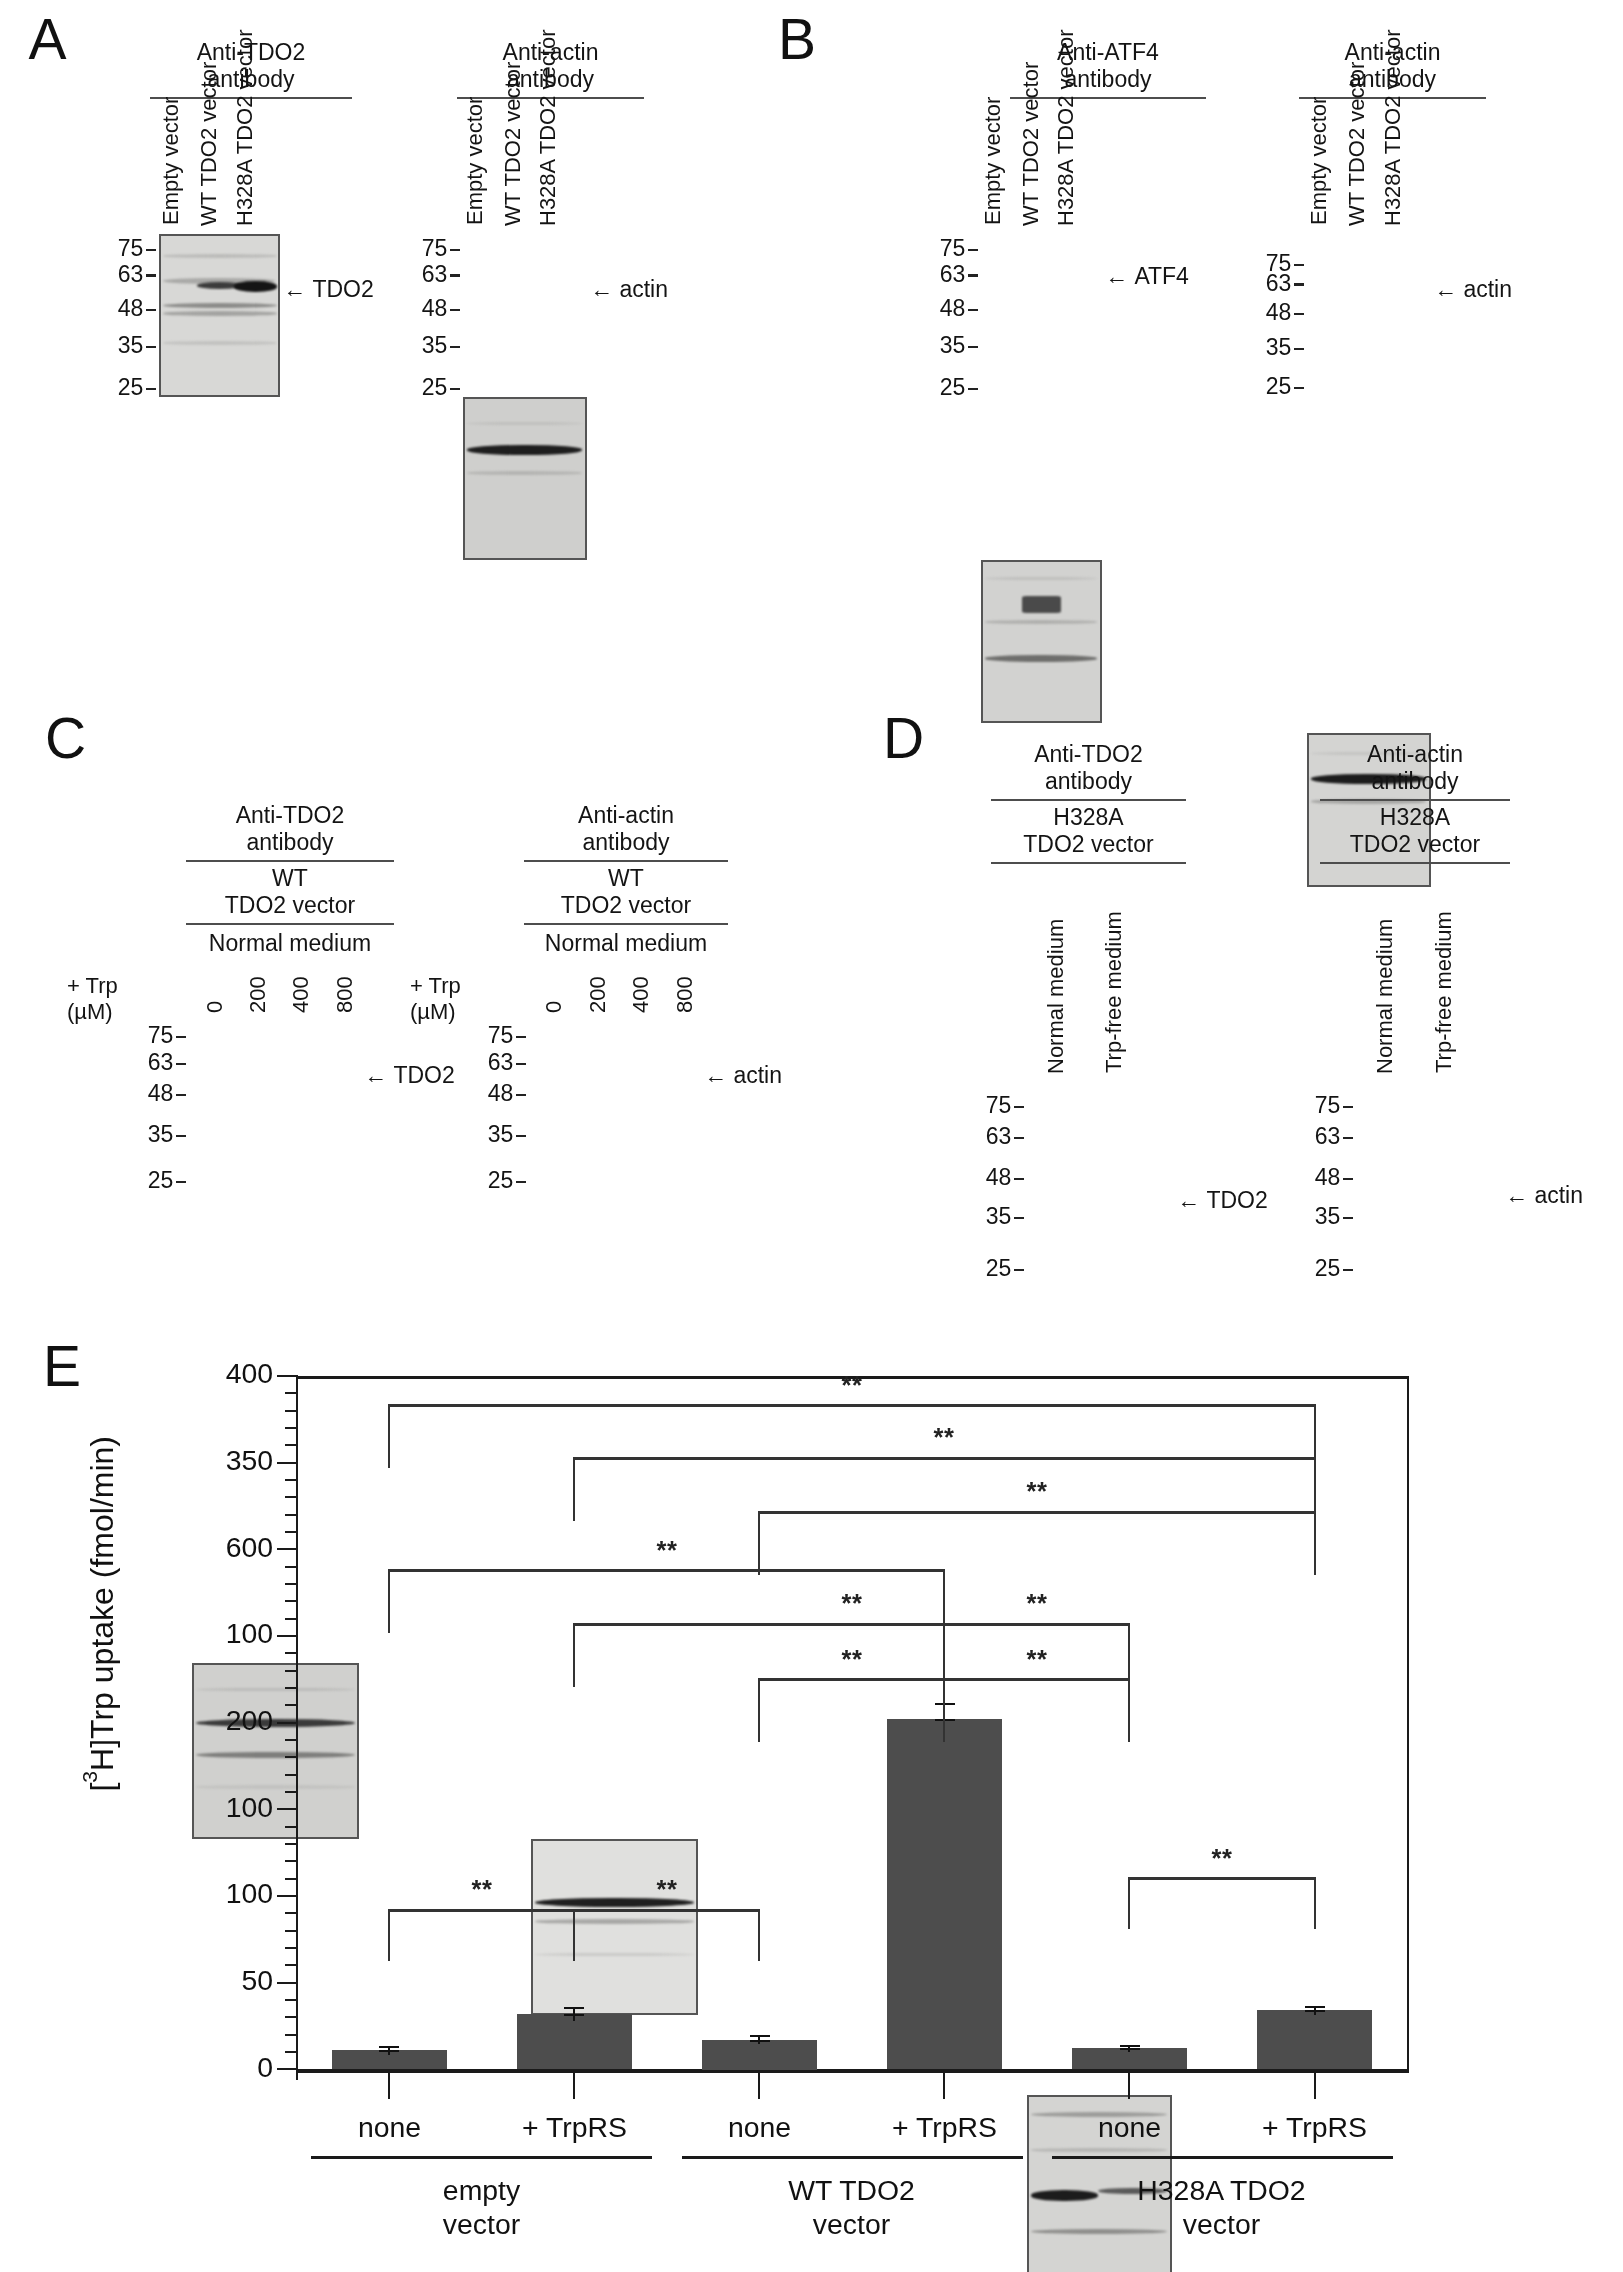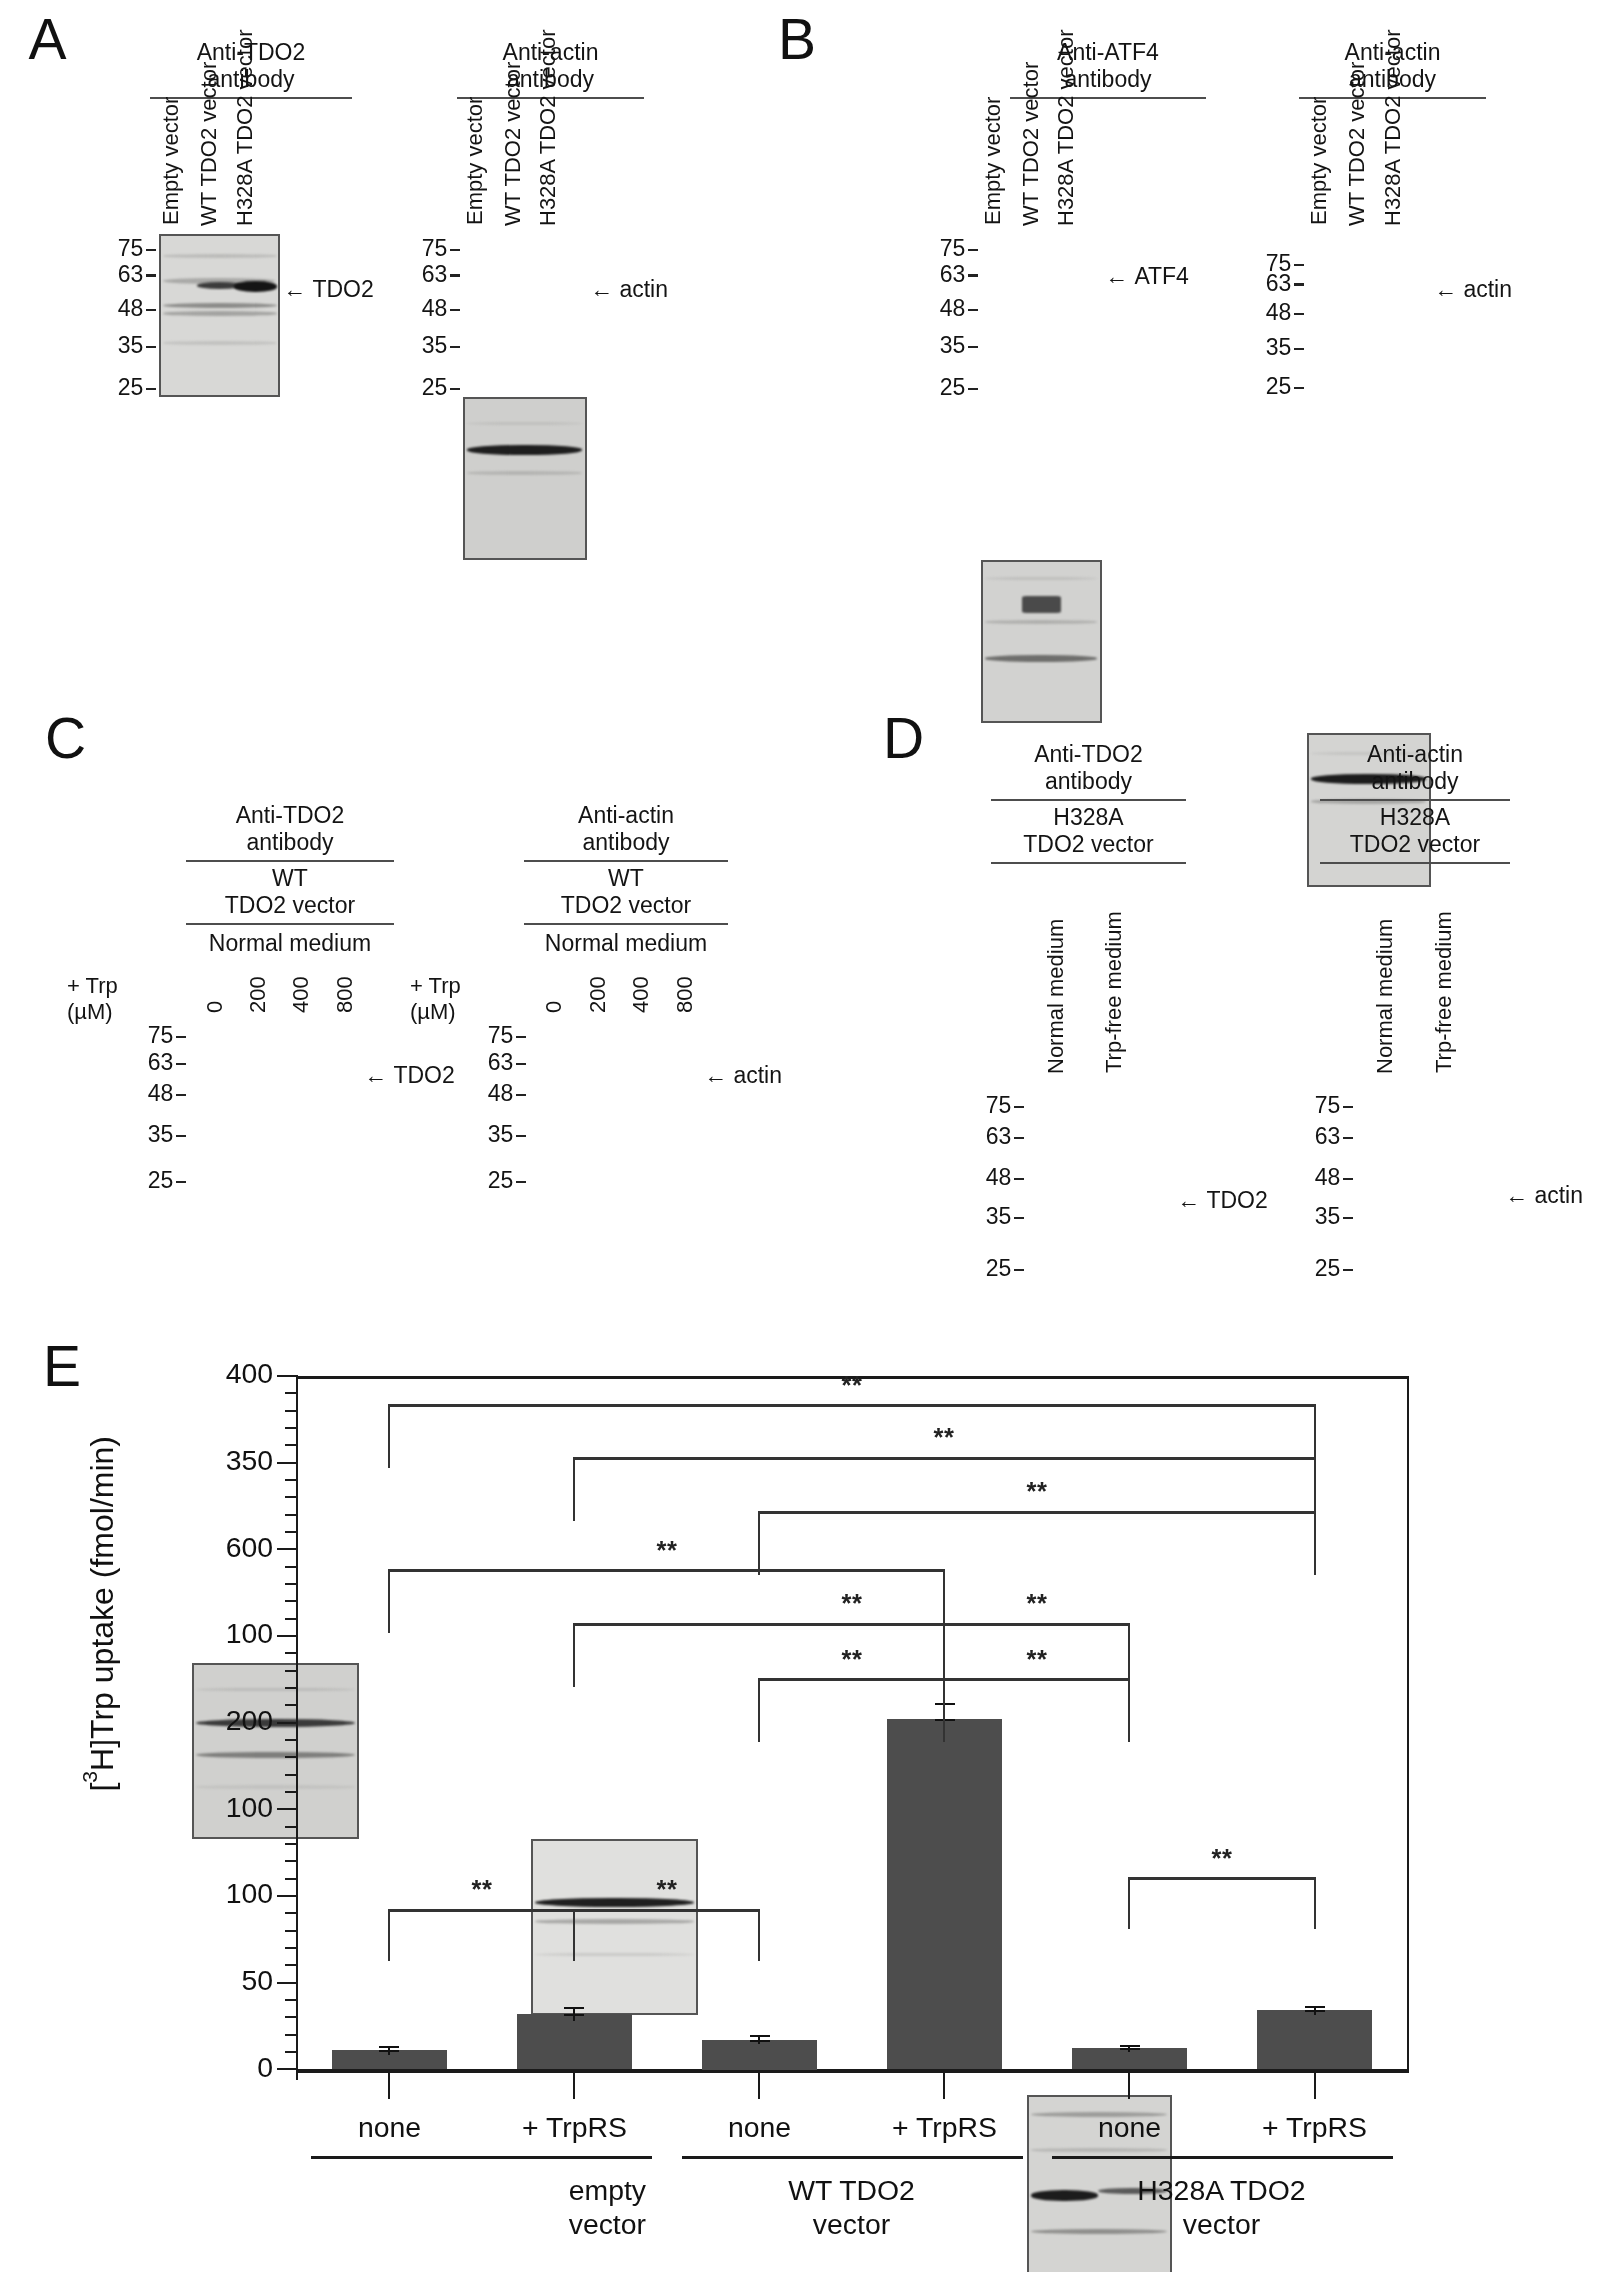--- a/index.html
+++ b/index.html
@@ -381,19 +381,19 @@
     <div class="sig-v" style="left:1128px;top:1877px;height:52px;"></div>
     <div class="sig-v" style="left:1314px;top:1877px;height:52px;"></div>
     <div class="sig-star" style="left:1204px;top:1846px;width:36px;text-align:center;">**</div>
     <div class="xgrp" style="left:292px;top:2111px;width:195px;">none</div>
     <div class="xgrp" style="left:477px;top:2111px;width:195px;">+ TrpRS</div>
     <div class="xgrp" style="left:662px;top:2111px;width:195px;">none</div>
     <div class="xgrp" style="left:847px;top:2111px;width:195px;">+ TrpRS</div>
     <div class="xgrp" style="left:1032px;top:2111px;width:195px;">none</div>
     <div class="xgrp" style="left:1217px;top:2111px;width:195px;">+ TrpRS</div>
     <div class="grp-rule" style="left:311px;top:2156px;width:341px;"></div>
-    <div class="xgrp" style="left:317px;top:2174px;width:329px;text-align:right;"><span>empty</span><br><span>vector</span></div>
+    <div class="xgrp" style="left:317px;top:2174px;width:329px;"><span>empty</span><br><span>vector</span></div>
     <div class="grp-rule" style="left:682px;top:2156px;width:341px;"></div>
     <div class="xgrp" style="left:687px;top:2174px;width:329px;"><span>WT TDO2</span><br><span>vector</span></div>
     <div class="grp-rule" style="left:1052px;top:2156px;width:341px;"></div>
     <div class="xgrp" style="left:1057px;top:2174px;width:329px;"><span>H328A TDO2</span><br><span>vector</span></div>
   </div>
 
 
 </body></html>

